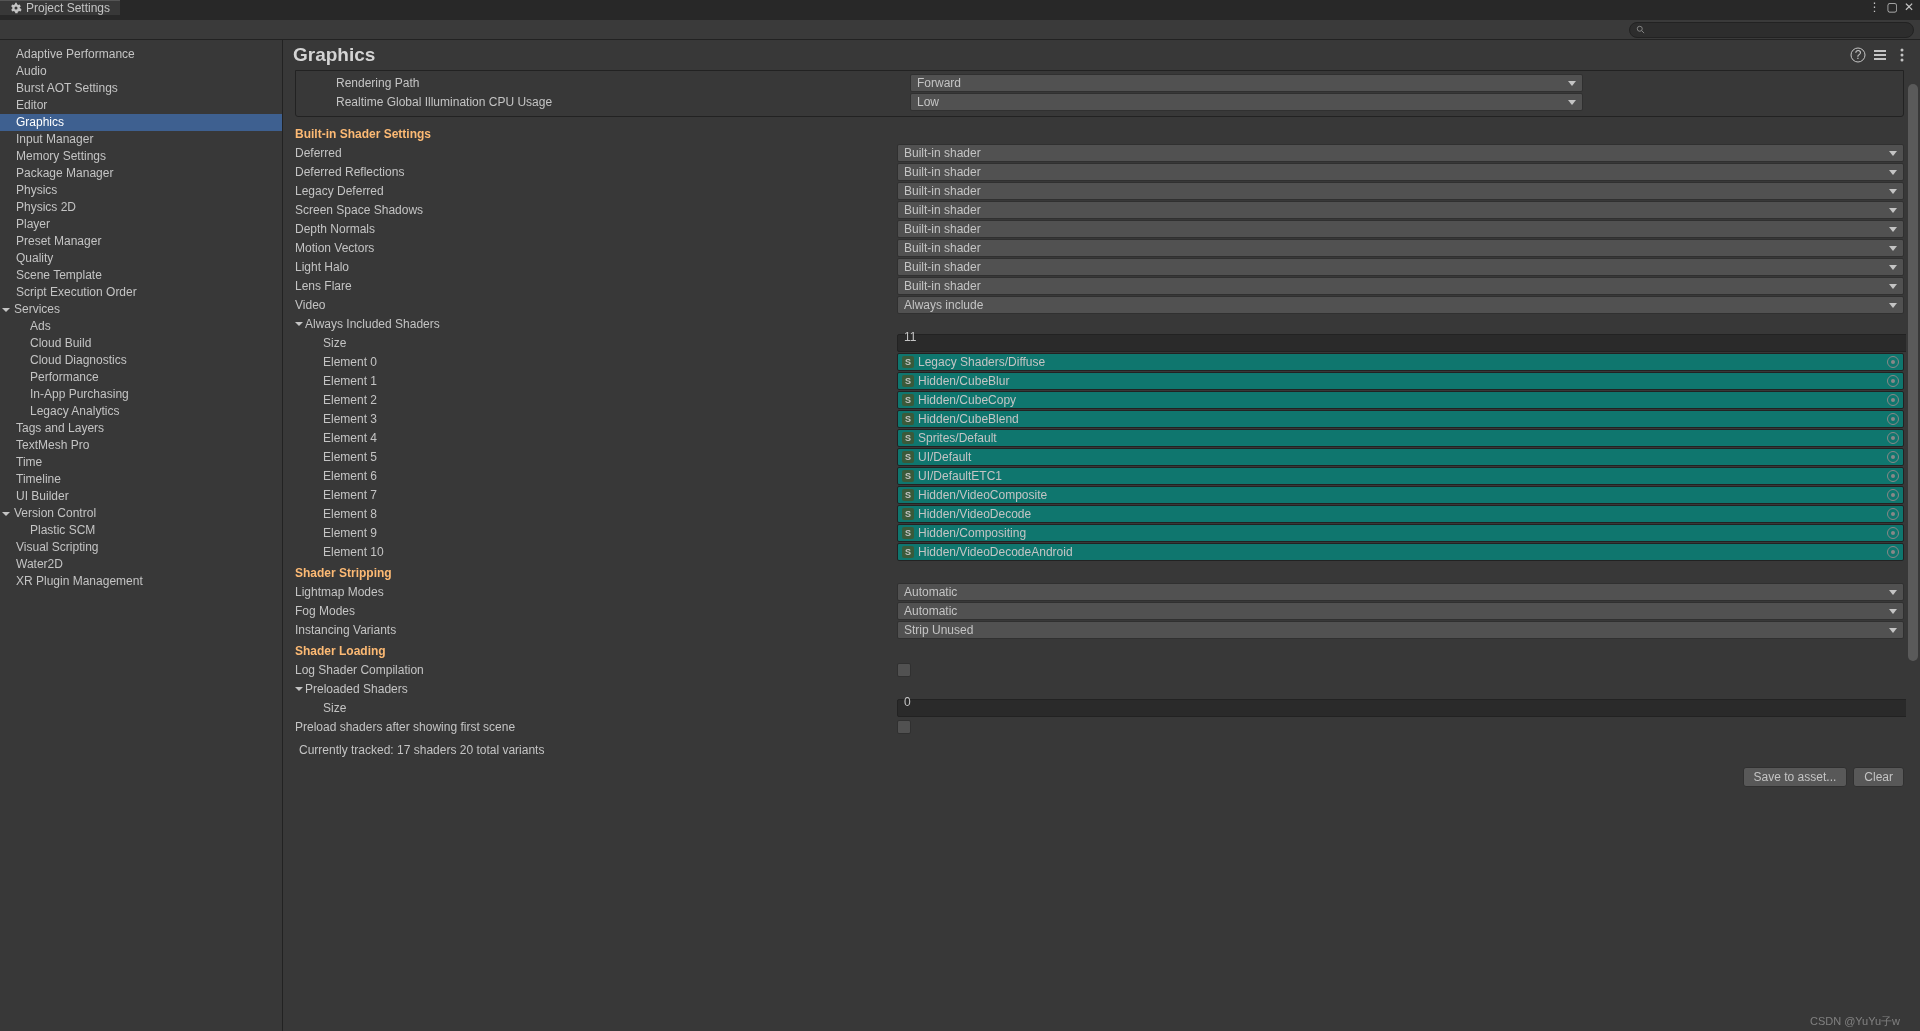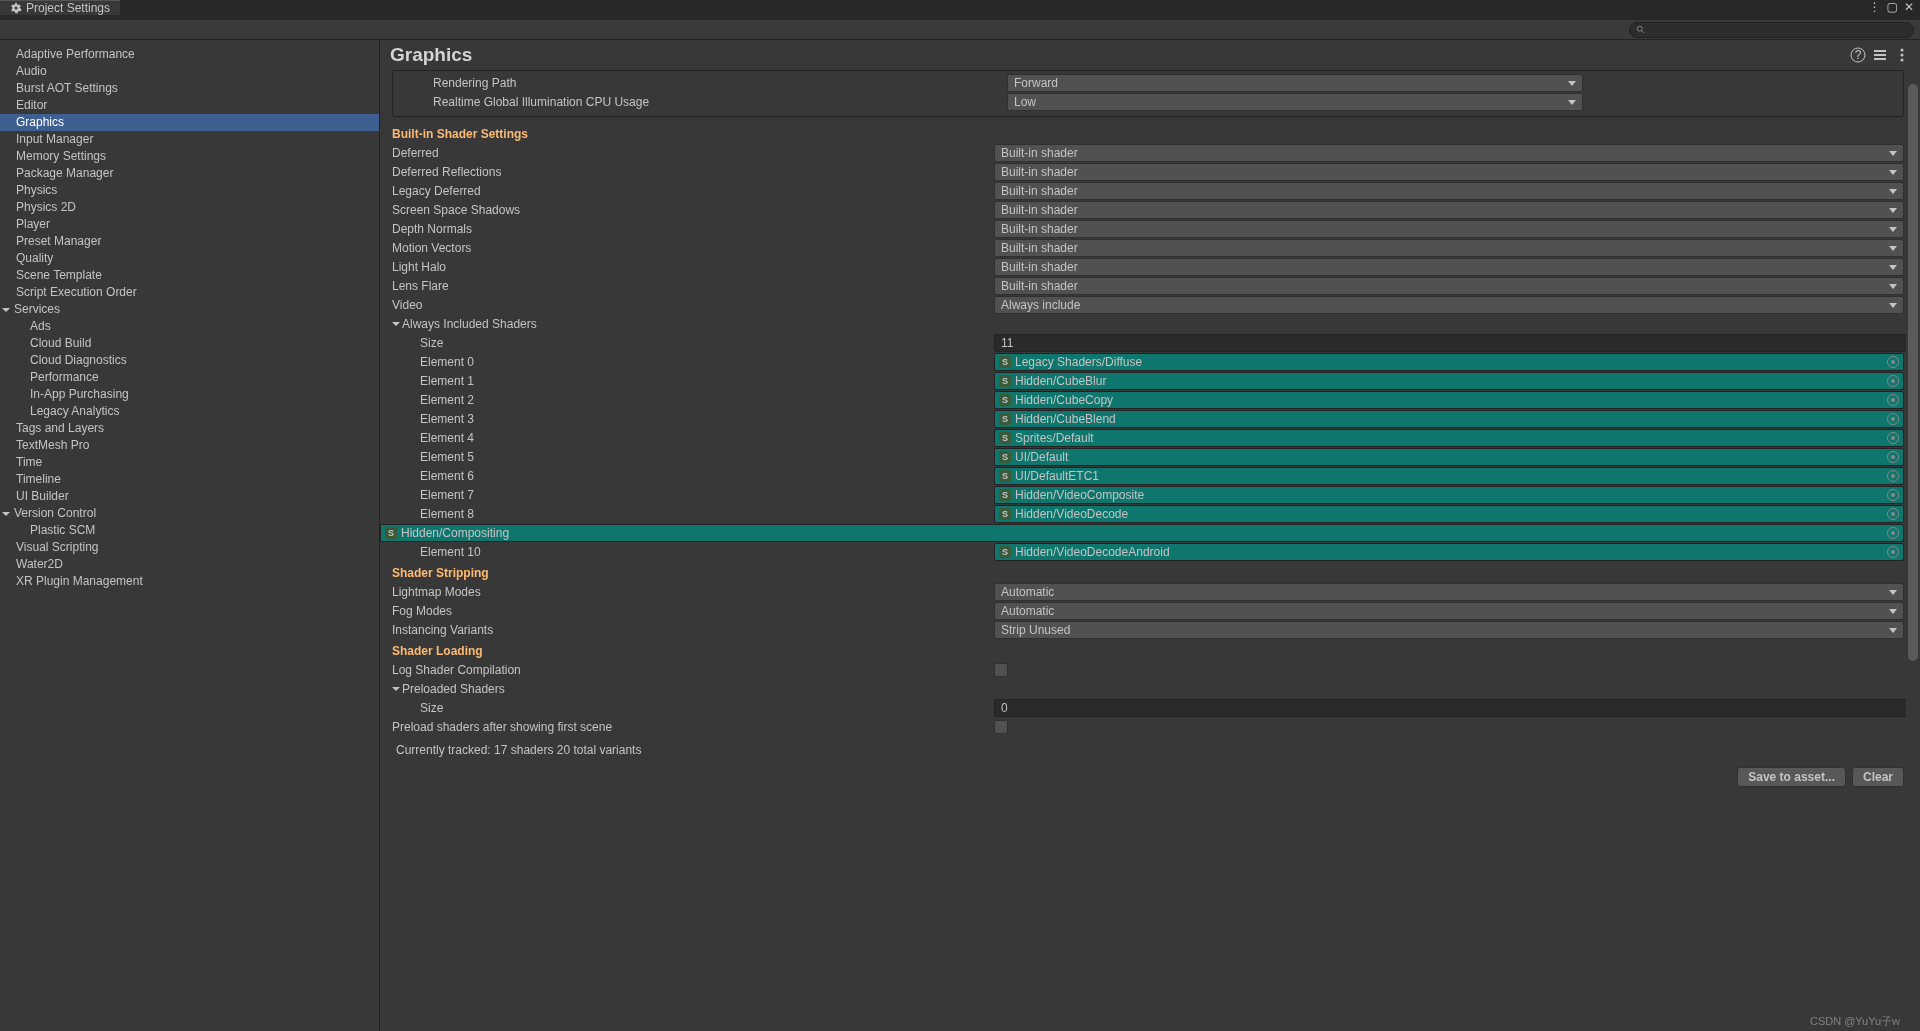--- a/index.html
+++ b/index.html
@@ -6,21 +6,21 @@
 body { background:#383838; width:1920px; height:1031px; overflow:hidden; position:relative; }
 .tab-bar { height:20px; background:#282828; display:flex; align-items:flex-start; }
 .tab { background:#383838; padding:0 10px; display:flex; align-items:center; gap:4px; border-top:1px solid #555; }
 .tab svg { width:12px; height:12px; }
 .win-ctrl { margin-left:auto; display:flex; align-items:center; gap:6px; padding-right:6px; }
 .win-ctrl span { cursor:pointer; }
 .search-row { height:20px; background:#3a3a3a; display:flex; justify-content:flex-end; align-items:center; padding-right:6px; border-bottom:1px solid #222; }
 .search-box { width:285px; height:16px; background:#2d2d2d; border:1px solid #222; border-radius:8px; display:flex; align-items:center; padding:0 6px; gap:4px; }
 .search-box svg { width:10px; height:10px; fill:#888; }
 .body-row { display:flex; height:calc(100% - 40px); }
-.sidebar { width:380px; background:#383838; border-right:1px solid #222; overflow-y:auto; padding-top:6px; }
+.sidebar { width:283px; background:#383838; border-right:1px solid #222; overflow-y:auto; padding-top:6px; }
 .sb-item { padding:1px 0 1px 16px; cursor:pointer; line-height:15px; }
 .sb-item.selected { background:#3e6090; color:#fff; }
 .sb-item.child { padding-left:30px; }
 .sb-item.expandable { display:flex; align-items:center; gap:2px; padding-left:4px; }
 .sb-item.expandable::before { content:""; width:0; height:0; border-left:4px solid #c4c4c4; border-top:4px solid transparent; border-bottom:4px solid transparent; transform:rotate(90deg); margin-right:4px; }
 .main { flex:1; display:flex; flex-direction:column; overflow:hidden; }
 .main-head { display:flex; align-items:center; padding:4px 10px; }
 .main-head h1 { font-size:19px; font-weight:600; color:#d4d4d4; flex:1; }
 .main-head .hicon { width:16px; height:16px; margin-left:6px; cursor:pointer; fill:#c4c4c4; }
 .main-scroll { flex:1; overflow-y:auto; padding:0 6px 0 0; position:relative; }
@@ -31,26 +31,26 @@
 .dropdown::after { content:""; position:absolute; right:6px; width:0; height:0; border-left:4px solid transparent; border-right:4px solid transparent; border-top:5px solid #c4c4c4; }
 .inner-drop { flex:1; height:18px; background:#515151; border:1px solid #303030; border-radius:2px; display:flex; align-items:center; padding:0 6px; position:relative; margin-right:320px; }
 .inner-drop::after { content:""; position:absolute; right:6px; width:0; height:0; border-left:4px solid transparent; border-right:4px solid transparent; border-top:5px solid #c4c4c4; }
 .boxed { border:1px solid #222; margin:0 10px 6px 12px; border-bottom-left-radius:3px; border-bottom-right-radius:3px; padding:2px 0 4px 0; }
 .section-head { font-weight:700; padding:4px 0 2px 12px; color:#fdba74; }
 .objfield { flex:1; height:18px; background:#0f766e; border:1px solid #222; border-radius:2px; display:flex; align-items:center; padding:0 4px; margin-right:10px; gap:4px; position:relative; }
 .objfield .circ { position:absolute; right:4px; width:12px; height:12px; border:1px solid #888; border-radius:50%; display:flex; align-items:center; justify-content:center; }
 .objfield .circ::after { content:""; width:4px; height:4px; background:#888; border-radius:50%; }
 .shader-badge { width:12px; height:12px; background:#3a5a3a; border-radius:2px; display:flex; align-items:center; justify-content:center; }
 .shader-badge::after { content:"S"; font-size:9px; color:#c4c4c4; font-weight:bold; }
-.numfield { flex:1; height:18px; background:#2a2a2a; border:1px solid #222; border-radius:2px; padding:7px 6px; display:flex; align-items:center; }
+.numfield { flex:1; height:18px; background:#2a2a2a; border:1px solid #222; border-radius:2px; padding:7px 6px; display:flex; align-items:flex-end; }
 .checkbox { width:14px; height:14px; background:#515151; border:1px solid #303030; border-radius:2px; }
 .foldout { display:flex; align-items:center; gap:4px; padding-left:14px; cursor:pointer; height:18px; }
 .foldout::before { content:""; width:0; height:0; border-left:4px solid #c4c4c4; border-top:4px solid transparent; border-bottom:4px solid transparent; transform:rotate(90deg); }
 .track-row { padding:6px 0 6px 16px; color:#c4c4c4; }
-.footer-btns { display:flex; justify-content:flex-end; gap:6px; padding:4px 10px 6px 0;font-weight:bold; }
+.footer-btns { display:flex; justify-content:flex-end; gap:6px; padding:4px 10px 6px 0; }
 .btn { background:#585858; border:1px solid #303030; border-radius:3px; padding:2px 10px; cursor:pointer; }
 .watermark { position:fixed; right:20px; bottom:2px; font-size:11px; color:rgba(200,200,200,0.5); }
 .main-scroll-inner { padding-bottom:10px; }
 .scrollbar-fake { position:absolute; right:0; top:0; width:14px; height:100%; background:#383838; }
 .scrollbar-fake .thumb { position:absolute; right:2px; top:14px; width:10px; height:60%; background:#5a5a5a; border-radius:5px; }
 </style>
 </head>
 <body>
 
 <div class="tab-bar">
@@ -282,20 +282,21 @@
             </div>
             <div class="field-row">
               <div class="field-lbl ind1">Element 8</div>
               <div class="objfield">
                 <span class="shader-badge"></span>
                 <span>Hidden/VideoDecode</span>
                 <span class="circ"></span>
               </div>
             </div>
             <div class="field-row">
+              <div class="field-lbl ind1">Element 9</div>
               <div class="objfield">
                 <span class="shader-badge"></span>
                 <span>Hidden/Compositing</span>
                 <span class="circ"></span>
               </div>
             </div>
             <div class="field-row">
               <div class="field-lbl ind1">Element 10</div>
               <div class="objfield">
                 <span class="shader-badge"></span>

